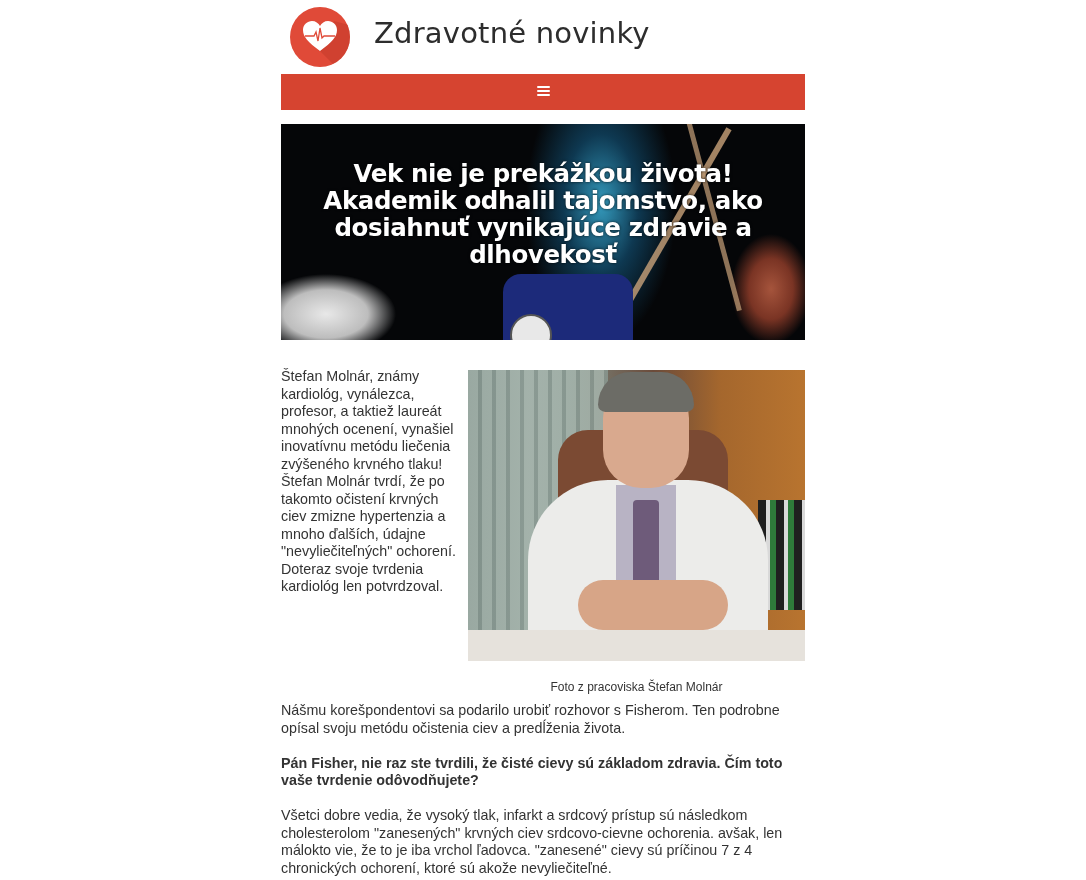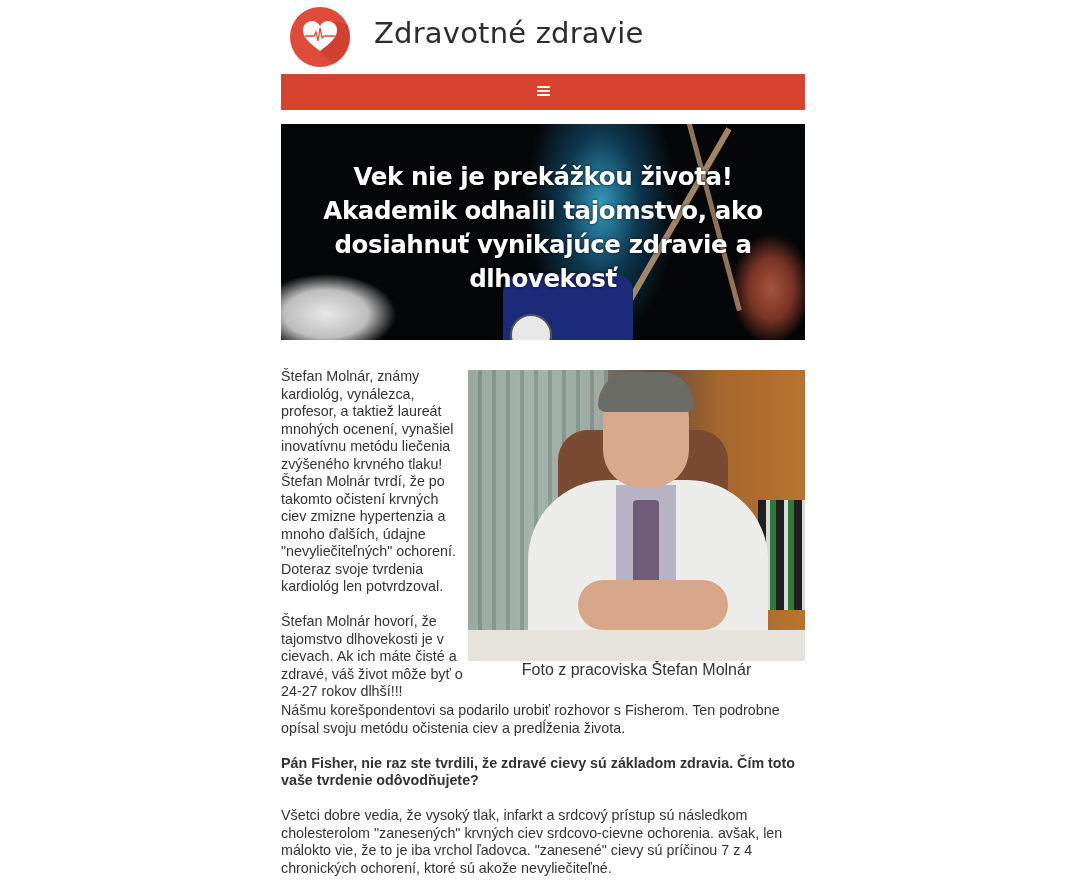--- a/index.html
+++ b/index.html
@@ -19,58 +19,58 @@
     background:
       radial-gradient(ellipse 40px 55px at 490px 165px, #a5543c 0%, #7a3424 55%, rgba(0,0,0,0) 100%),
       radial-gradient(ellipse 75px 140px at 320px 80px, rgba(60,180,220,0.85) 0%, rgba(20,90,130,0.6) 50%, rgba(0,0,0,0) 100%),
       radial-gradient(ellipse 70px 40px at 45px 190px, #e8e8e8 0%, #bdbdbd 60%, rgba(0,0,0,0) 100%),
       #050608;
   }
   .hero .cuff { position: absolute; left: 222px; top: 150px; width: 130px; height: 80px; background: #1c2a7a; border-radius: 18px 18px 0 0; }
   .hero .gauge { position: absolute; left: 229px; top: 190px; width: 38px; height: 38px; border-radius: 50%; background: #e8e8e8; border: 2px solid #555; }
   .hero .vessel1 { position: absolute; left: 390px; top: -10px; width: 6px; height: 220px; background: #c9a27a; transform: rotate(30deg); opacity: .8; }
   .hero .vessel2 { position: absolute; left: 430px; top: -10px; width: 5px; height: 200px; background: #c9a27a; transform: rotate(-15deg); opacity: .7; }
-  .hero-title { position: absolute; left: 12px; top: 36px; width: 500px; text-align: center; font-family: "DejaVu Sans", sans-serif; font-weight: bold; font-size: 24.5px; line-height: 34px; color: #fff; text-shadow: 0 0 3px rgba(0,0,0,0.8); letter-spacing: -0.4px; }
+  .hero-title { position: absolute; left: 12px; top: 36px; width: 500px; text-align: center; font-family: "DejaVu Sans", sans-serif; font-weight: bold; font-size: 24.5px; line-height: 27px; color: #fff; text-shadow: 0 0 3px rgba(0,0,0,0.8); letter-spacing: -0.4px; }
 
   .article { position: absolute; top: 352px; left: 0; width: 524px; font-size: 14.3px; line-height: 17.5px; color: #333; }
   .intro-col { position: absolute; left: 0; top: 16px; width: 186px; }
   .intro-col p { margin: 0 0 17.5px 0; }
   .figure { position: absolute; left: 187px; top: 18px; width: 337px; }
   .photo { width: 337px; height: 291px; position: relative; overflow: hidden;
     background: linear-gradient(90deg, #5b6b68 0%, #8d9a94 18%, #7c8a82 30%, #6b4b3a 55%, #a5672d 75%, #b8742f 100%); }
   .photo .blinds { position: absolute; left: 0; top: 0; width: 140px; height: 291px; background: repeating-linear-gradient(90deg, #a9b8b0 0 10px, #8a9a93 10px 14px); opacity: .8; }
   .photo .chair { position: absolute; left: 90px; top: 60px; width: 170px; height: 120px; background: #7b4a33; border-radius: 30px; }
   .photo .coat { position: absolute; left: 60px; top: 110px; width: 240px; height: 190px; background: #ececea; border-radius: 80px 80px 0 0; }
   .photo .shirt { position: absolute; left: 148px; top: 115px; width: 60px; height: 160px; background: #b8b3c4; }
   .photo .tie { position: absolute; left: 165px; top: 130px; width: 26px; height: 130px; background: #6e5b7a; border-radius: 4px 4px 12px 12px; }
   .photo .head { position: absolute; left: 135px; top: 8px; width: 86px; height: 110px; background: #d9a98e; border-radius: 40px 40px 38px 38px; }
   .photo .hair { position: absolute; left: 130px; top: 2px; width: 96px; height: 40px; background: #6c6c66; border-radius: 45px 45px 10px 10px; }
   .photo .hands { position: absolute; left: 110px; top: 210px; width: 150px; height: 50px; background: #d7a587; border-radius: 25px; }
   .photo .desk { position: absolute; left: 0; top: 260px; width: 337px; height: 31px; background: #e6e2dc; }
   .photo .binders { position: absolute; left: 290px; top: 130px; width: 47px; height: 110px; background: repeating-linear-gradient(90deg, #1f1f1f 0 8px, #d9d9d9 8px 12px, #2e7a3a 12px 18px); }
-  .caption { text-align: center; font-size: 16px; color: #333; margin-top: 2px; line-height: 13px; }
+  .caption { text-align: center; font-size: 12px; color: #333; margin-top: 20px; line-height: 13px; }
 
   .body-text { position: absolute; left: 0; top: 350px; width: 524px; }
   .body-text p { margin: 0 0 17.5px 0; }
   .body-text .question { font-weight: bold; }
 </style>
 </head>
 <body>
 
 <div class="container">
 
   <div class="header">
     <div class="logo">
       <svg width="60" height="60" viewBox="0 0 60 60">
         <path d="M30 44 L52 66 L66 66 L66 20 L44 14 Z" fill="#c23a2a" opacity="0.55"></path>
         <path d="M30 44 C18 35 13 30 13 23 C13 17.5 17.5 14 22 14 C25.5 14 28.5 16 30 19 C31.5 16 34.5 14 38 14 C42.5 14 47 17.5 47 23 C47 30 42 35 30 44 Z" fill="#ffffff"></path>
         <polyline points="15,29 24,29 26,25 28,34 30,21 32,31 34,29 45,29" fill="none" stroke="#e04a38" stroke-width="1.3"></polyline>
       </svg>
     </div>
-    <div class="site-title">Zdravotné zdravie</div>
+    <div class="site-title">Zdravotné novinky</div>
   </div>
 
   <div class="navbar">
     <div class="hamburger">
       <span></span>
         <span></span>
         <span></span>
     </div>
   </div>
 
@@ -78,39 +78,38 @@
     <div class="vessel1"></div>
     <div class="vessel2"></div>
     <div class="cuff"></div>
     <div class="gauge"></div>
     <div class="hero-title">Vek nie je prekážkou života! Akademik odhalil tajomstvo, ako dosiahnuť vynikajúce zdravie a dlhovekosť</div>
   </div>
 
   <div class="article">
     <div class="intro-col">
       <p>Štefan Molnár, známy kardiológ, vynálezca, profesor, a taktiež laureát mnohých ocenení, vynašiel inovatívnu metódu liečenia zvýšeného krvného tlaku! Štefan Molnár tvrdí, že po takomto očistení krvných ciev zmizne hypertenzia a mnoho ďalších, údajne "nevyliečiteľných" ochorení. Doteraz svoje tvrdenia kardiológ len potvrdzoval.</p>
-      <p>Štefan Molnár hovorí, že tajomstvo dlhovekosti je v cievach. Ak ich máte čisté a zdravé, váš život môže byť o 24-27 rokov dlhší!!!</p>
     </div>
 
     <div class="figure">
       <div class="photo">
         <div class="blinds"></div>
         <div class="binders"></div>
         <div class="chair"></div>
         <div class="coat"></div>
         <div class="shirt"></div>
         <div class="tie"></div>
         <div class="head"></div>
         <div class="hair"></div>
         <div class="hands"></div>
         <div class="desk"></div>
       </div>
       <div class="caption">Foto z pracoviska Štefan Molnár</div>
     </div>
 
     <div class="body-text">
       <p>Nášmu korešpondentovi sa podarilo urobiť rozhovor s Fisherom. Ten podrobne opísal svoju metódu očistenia ciev a predĺženia života.</p>
-      <p class="question"> Pán Fisher, nie raz ste tvrdili, že zdravé cievy sú základom zdravia. Čím toto vaše tvrdenie odôvodňujete?</p>
+      <p class="question"> Pán Fisher, nie raz ste tvrdili, že čisté cievy sú základom zdravia. Čím toto vaše tvrdenie odôvodňujete?</p>
       <p> Všetci dobre vedia, že vysoký tlak, infarkt a srdcový prístup sú následkom cholesterolom "zanesených" krvných ciev srdcovo-cievne ochorenia. avšak, len málokto vie, že to je iba vrchol ľadovca. "zanesené" cievy sú príčinou 7 z 4 chronických ochorení, ktoré sú akože nevyliečiteľné.</p>
     </div>
   </div>
 
 </div>
 
 </body></html>

